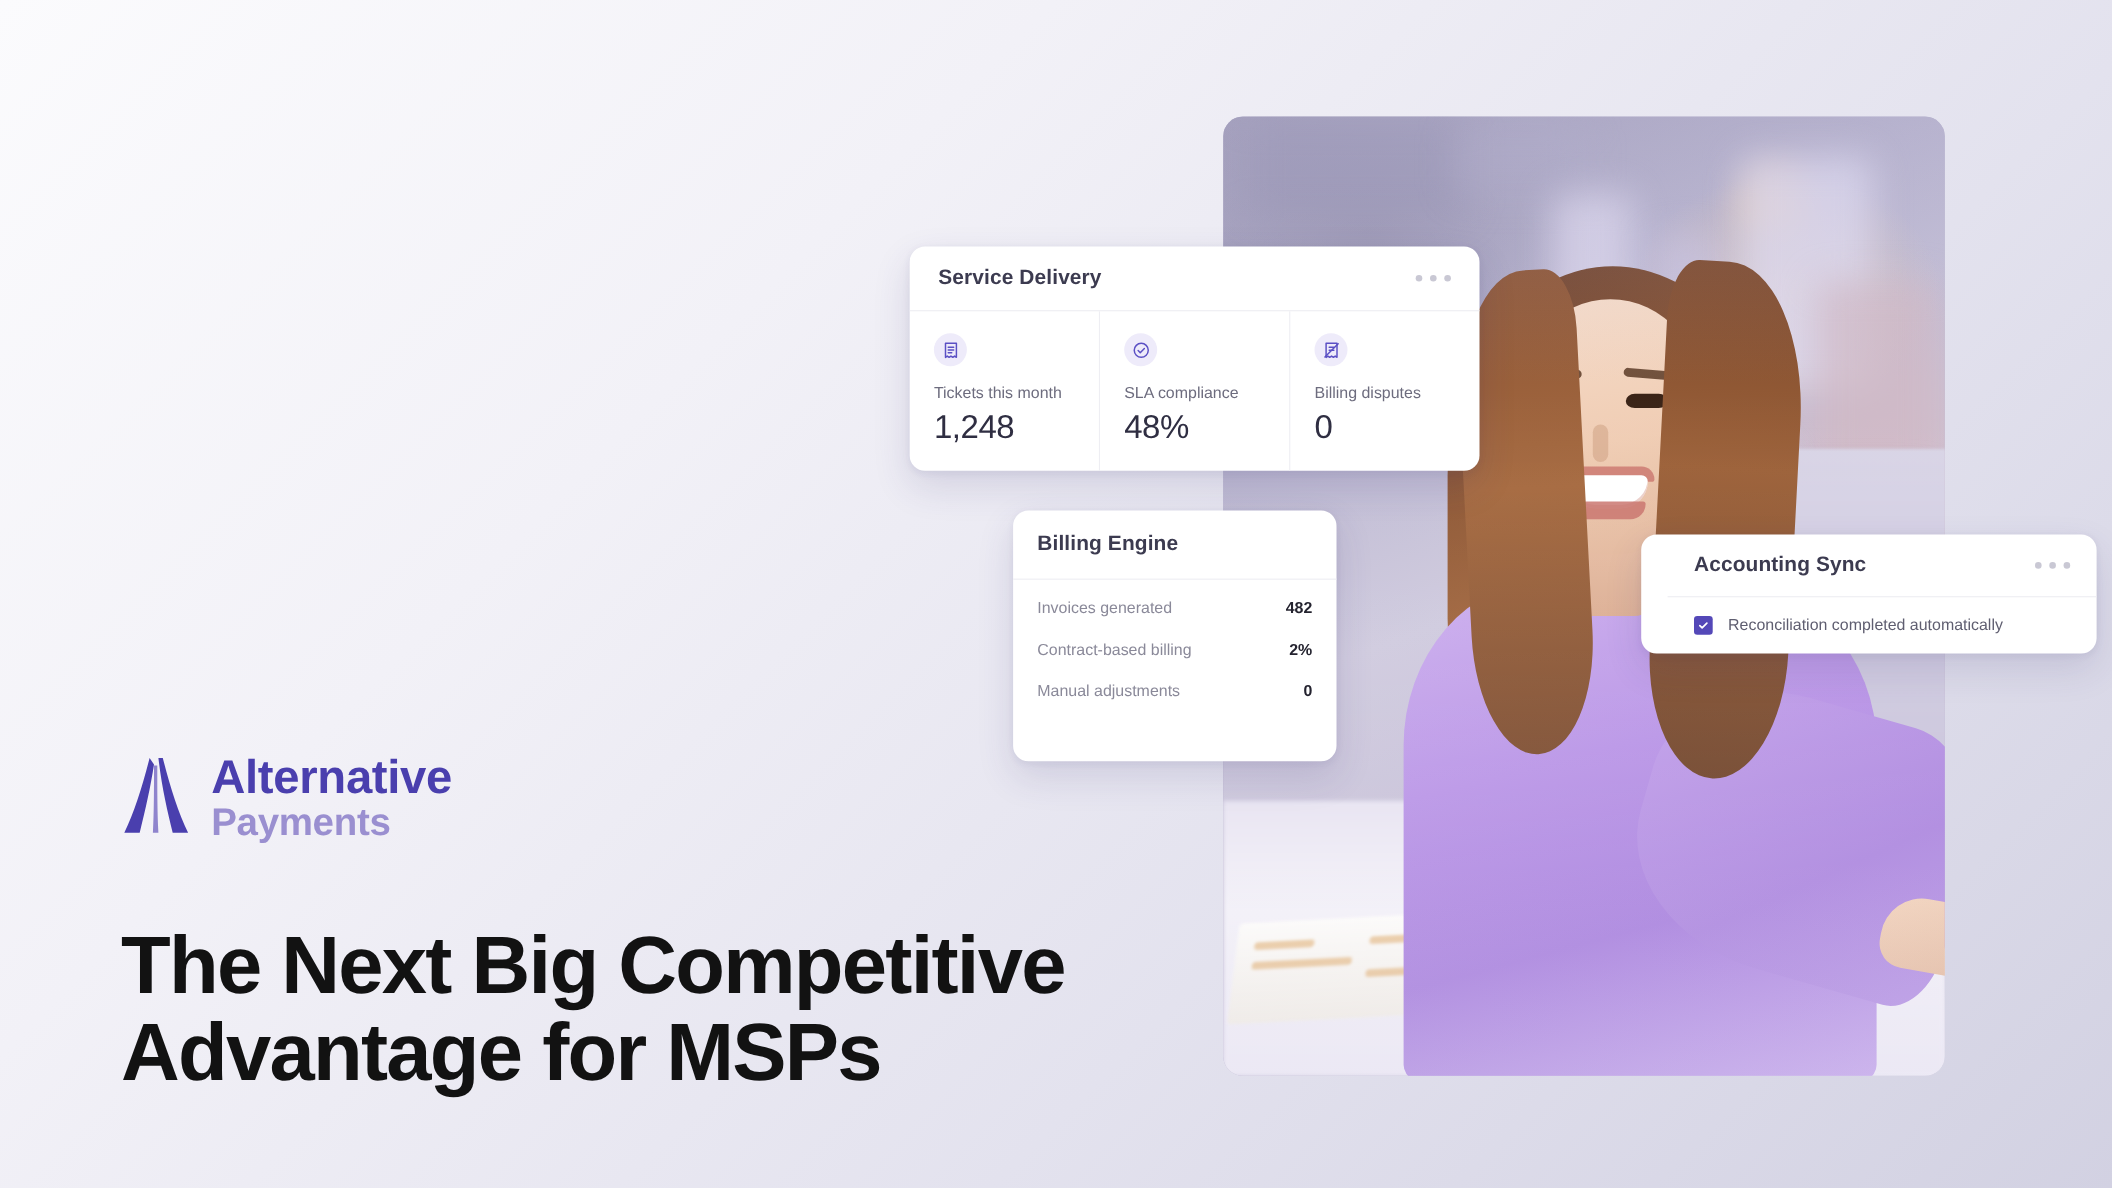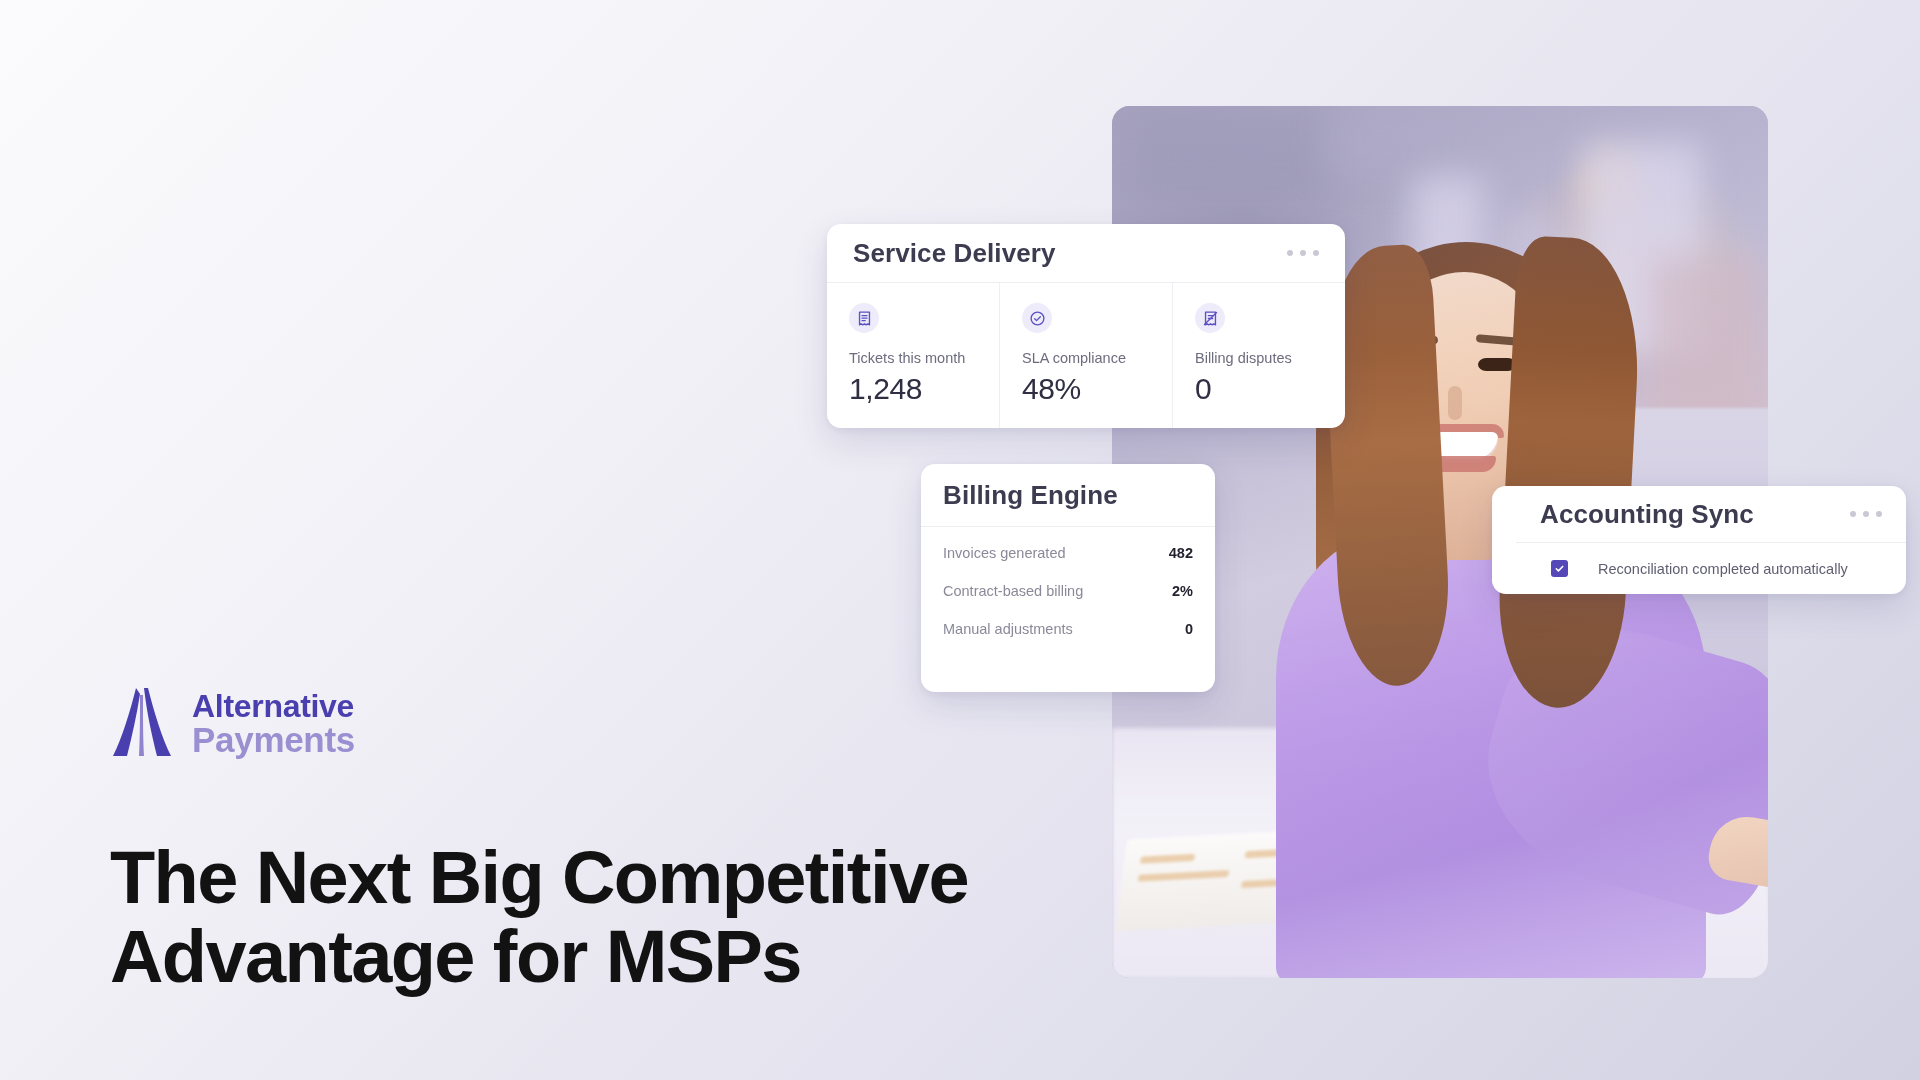--- a/index.html
+++ b/index.html
@@ -192,21 +192,21 @@
     border-radius: 14px;
     box-shadow: 0 14px 34px rgba(60, 52, 110, .14), 0 2px 7px rgba(60, 52, 110, .07);
   }
   .card-head {
     display: flex;
     align-items: center;
     justify-content: space-between;
     border-bottom: 1px solid #ededf2;
   }
   .card-title {
-    font-size: 26px;
+    font-size: 19px;
     font-weight: 700;
     color: #3c3b50;
     letter-spacing: .1px;
   }
   .dots { display: flex; gap: 7px; align-items: center; }
   .dots i { width: 6px; height: 6px; border-radius: 50%; background: #c9c8d4; display: block; }
 
   
   #card-service { left: 827px; top: 224px; width: 518px; height: 204px; }
   #card-service .card-head { height: 58px; padding: 0 26px; }
@@ -235,31 +235,31 @@
   .kv-row {
     display: flex; align-items: center; justify-content: space-between;
     margin-bottom: 22px;
   }
   .kv-key { font-size: 14.5px; color: #8a8999; text-align: center; }
   .kv-val { font-size: 14.5px; color: #24232f; font-weight: 700; }
 
   
   #card-accounting { left: 1492px; top: 486px; width: 390px; height: 108px; padding-left: 24px; }
   #card-accounting .card-head { height: 56px; padding: 0 24px; }
-  .check-row { display: flex; align-items: center; gap: 30px; padding: 17px 24px 0 24px; margin-left: 11px; }
+  .check-row { display: flex; align-items: center; gap: 14px; padding: 17px 24px 0 24px; }
   .checkbox {
     width: 17px; height: 17px; border-radius: 3px; background: #5448b8;
     display: flex; align-items: center; justify-content: center; flex: none;
   }
   .check-label { font-size: 14.5px; color: #5f5e70; }
 
   
   .logo-wrap { position: absolute; left: 110px; top: 686px; display: flex; align-items: center; gap: 20px; }
   .logo-text { line-height: 1.02; }
-  .logo-line1 { font-size: 32px; font-weight: 700; color: #4a3fae; letter-spacing: -.3px; }
+  .logo-line1 { font-size: 43px; font-weight: 700; color: #4a3fae; letter-spacing: -.3px; }
   .logo-line2 { font-size: 35px; font-weight: 700; color: #9a8fd0; letter-spacing: -.3px; }
 
   .headline {
     position: absolute;
     left: 110px;
     top: 788px;
     width: 960px;
     font-size: 74px;
     font-weight: 700;
     line-height: 1.08;

